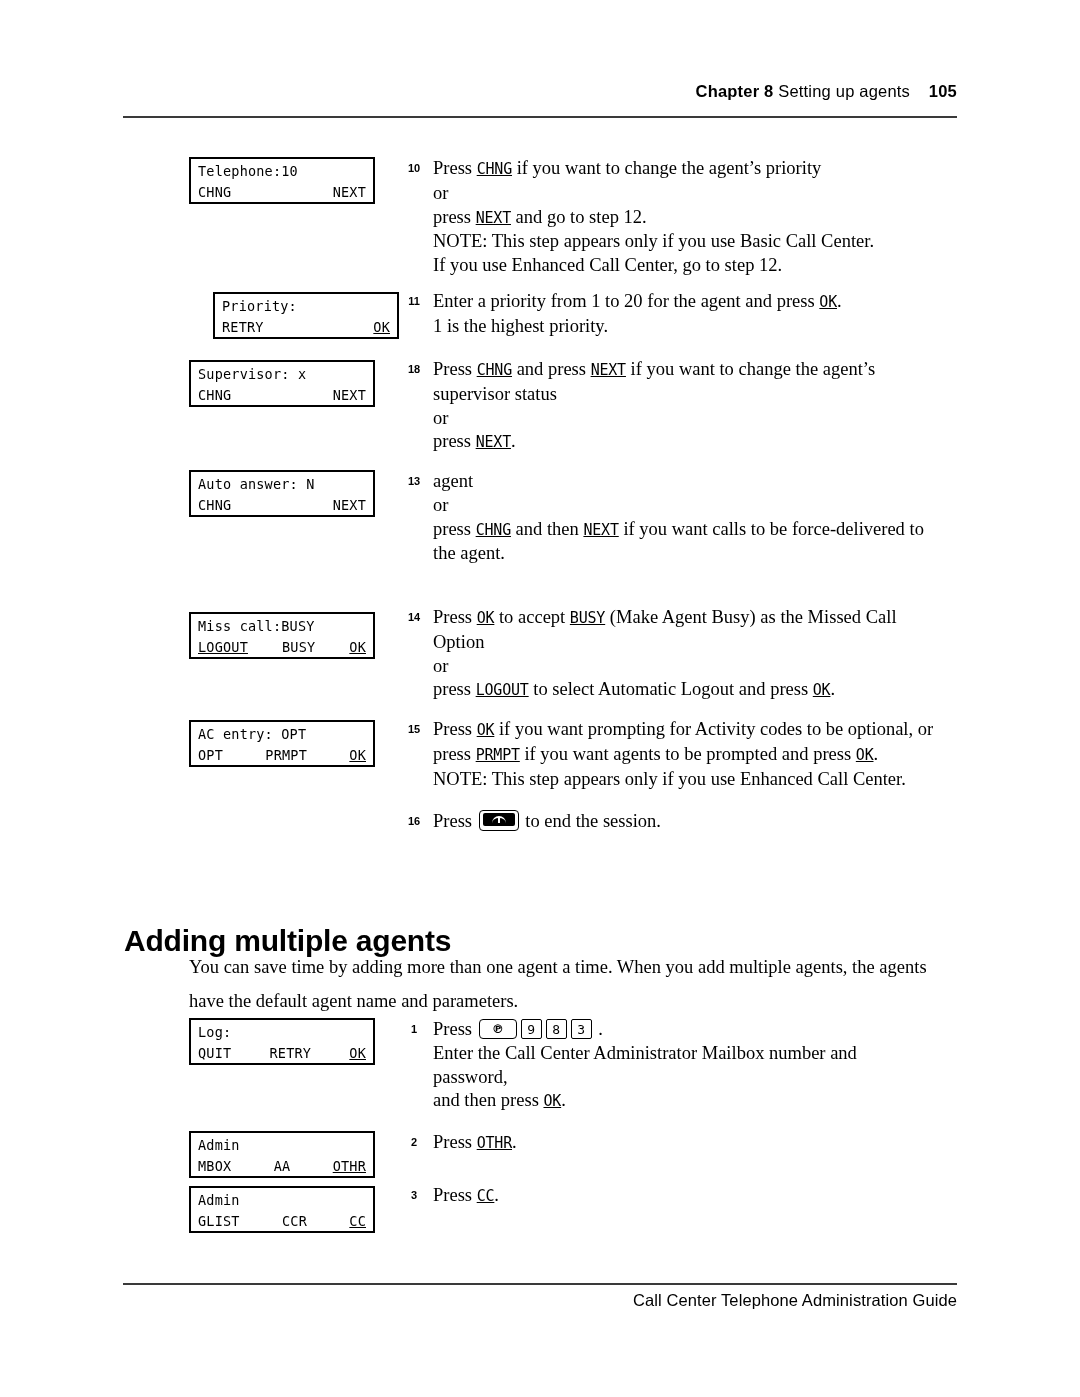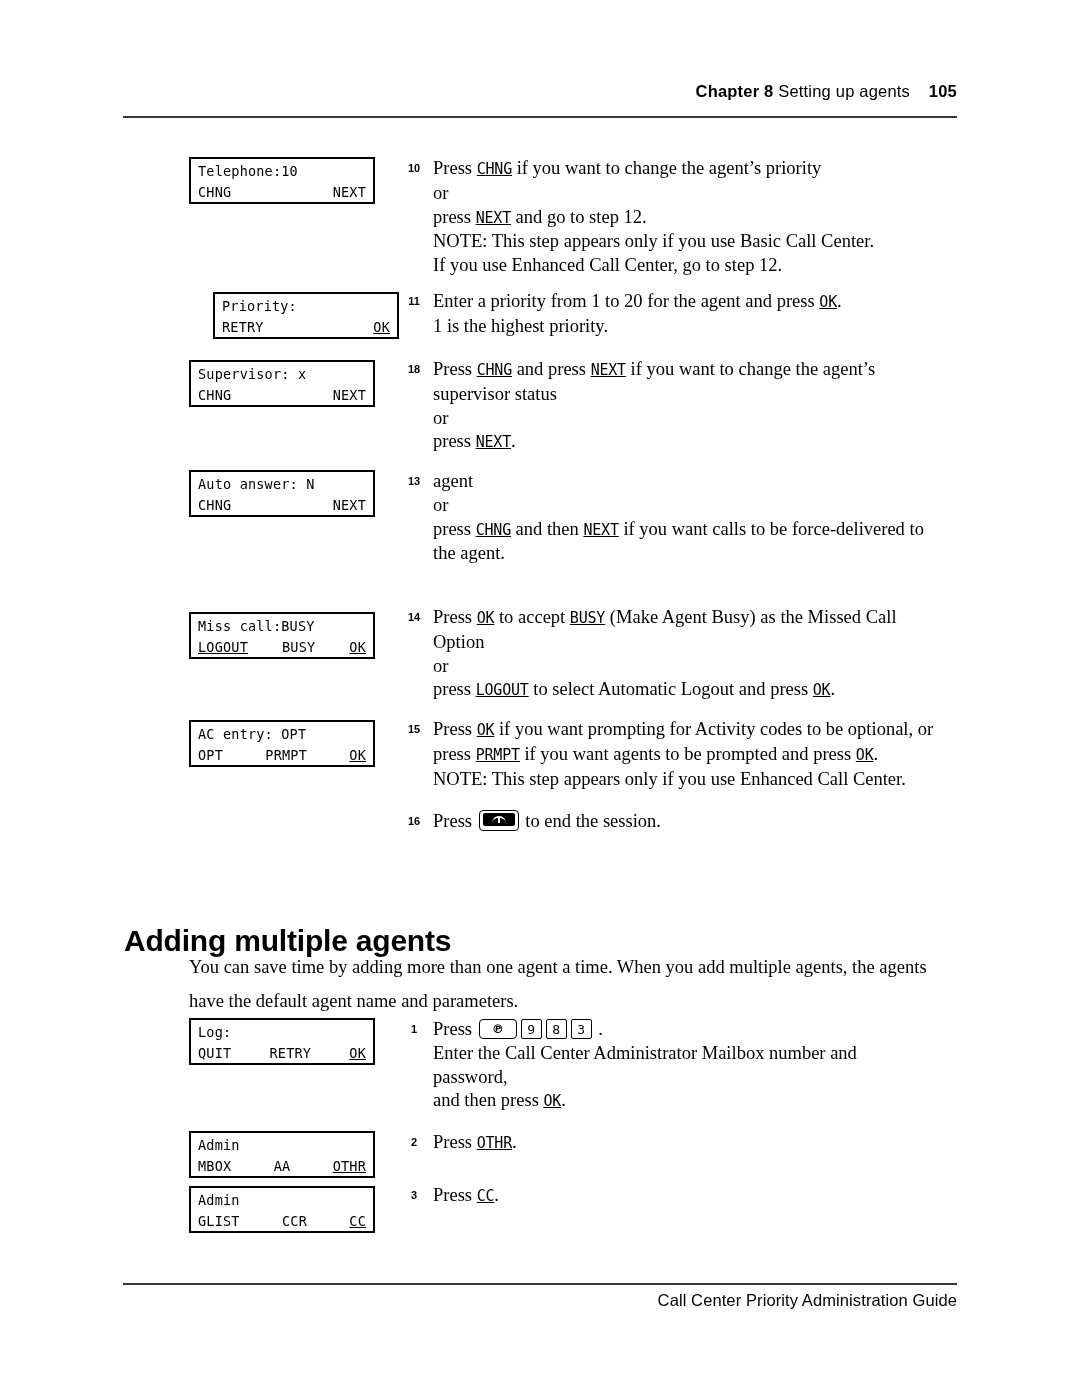--- a/index.html
+++ b/index.html
@@ -356,15 +356,15 @@
       </div>
       <div class="step" style="top: 1184px;">
         <span class="num">3</span>
         <span class="body">
           <span class="line">Press <span class="key">CC</span>.</span>
         </span>
       </div>
     </div>
 
   <div class="footer-rule"></div>
-  <div class="footer">Call Center Priority Administration Guide</div>
+  <div class="footer">Call Center Telephone Administration Guide</div>
 
 </div>
 
 </body></html>

